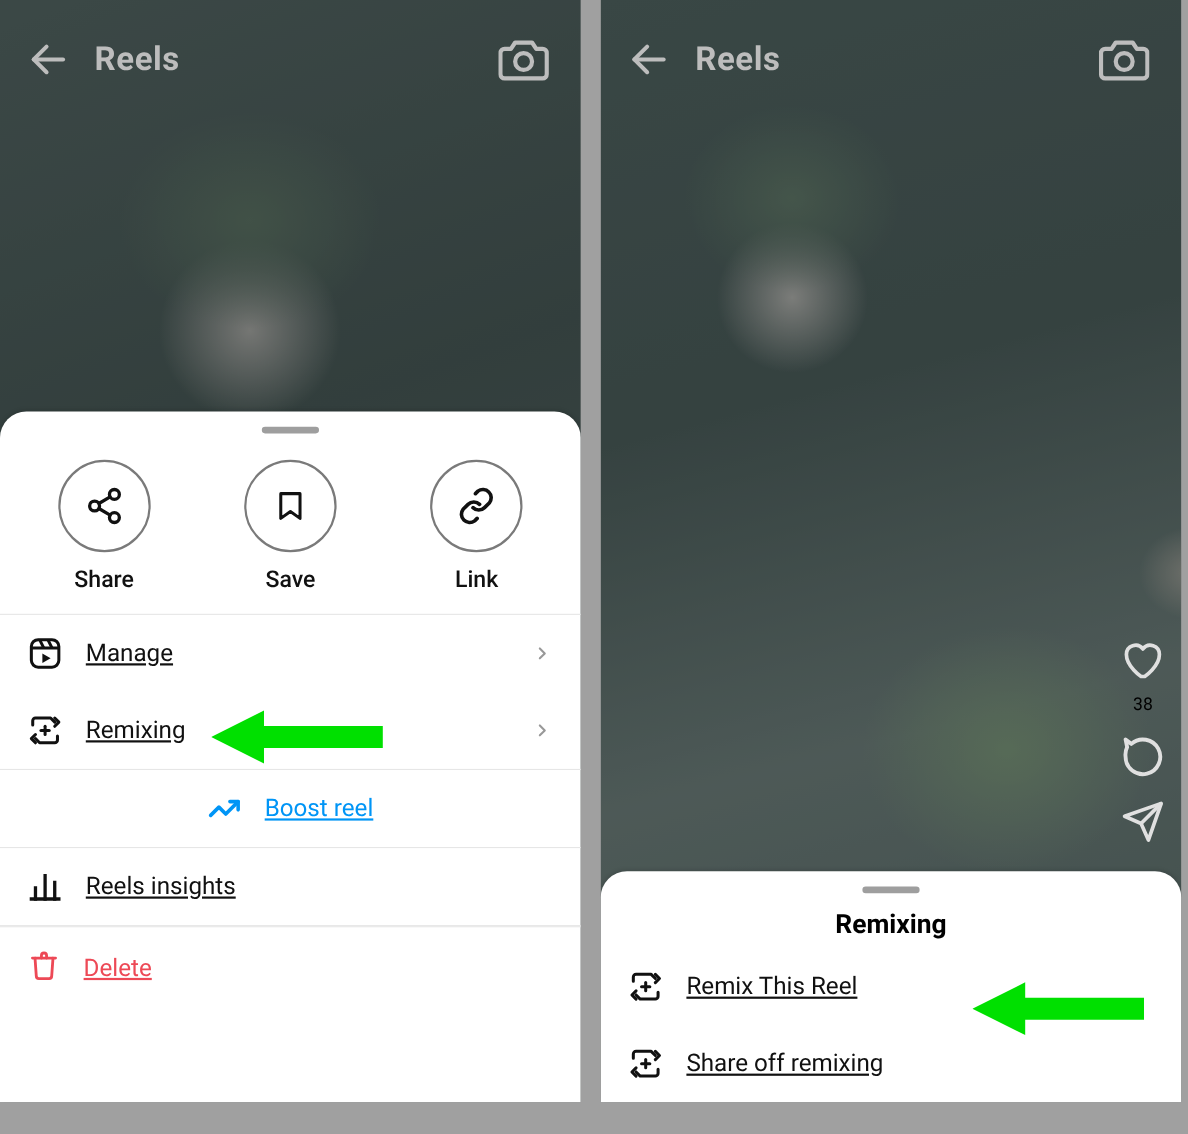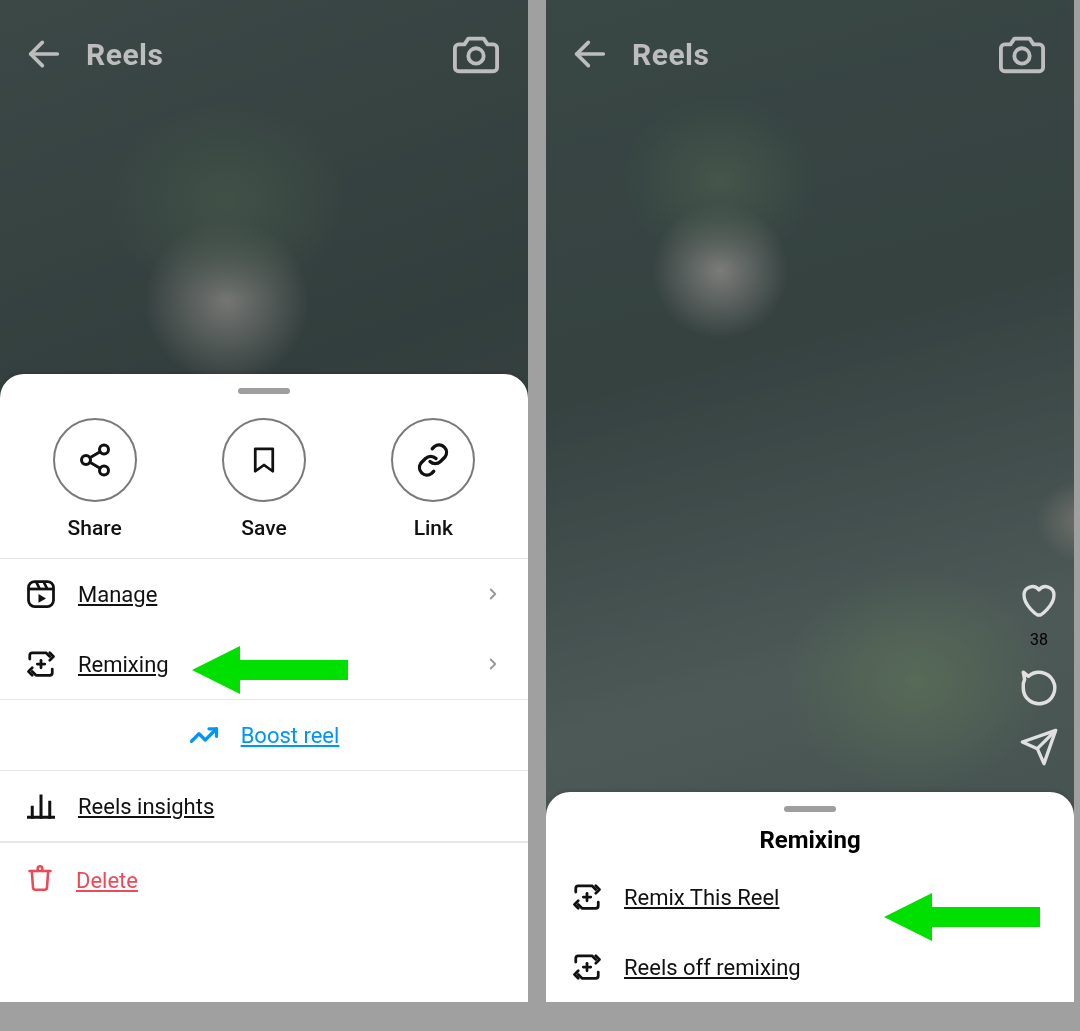--- a/index.html
+++ b/index.html
@@ -275,21 +275,21 @@
 
     <div class="menu-item">
       <svg width="30" height="30" viewBox="0 0 24 24" fill="none" stroke="#111" stroke-width="2.2" stroke-linecap="round" stroke-linejoin="round">
           <path d="M3 8V5a2 2 0 0 1 2-2h11l3 3"></path>
           <path d="M21 16v3a2 2 0 0 1-2 2H8l-3-3"></path>
           <path d="M19 3l3 3-3 3"></path>
           <path d="M5 21l-3-3 3-3"></path>
           <line x1="9" y1="12" x2="15" y2="12"></line>
           <line x1="12" y1="9" x2="12" y2="15"></line>
         </svg>
-      <span>Reels off remixing</span>
+      <span>Share off remixing</span>
     </div>
 
     <div class="arrow a2">
       <svg width="160" height="60" viewBox="0 0 160 60">
           <polygon points="0,30 48,6 48,20 156,20 156,40 48,40 48,54" fill="#00e000"></polygon>
         </svg>
     </div>
   </div>
 </div>
 

